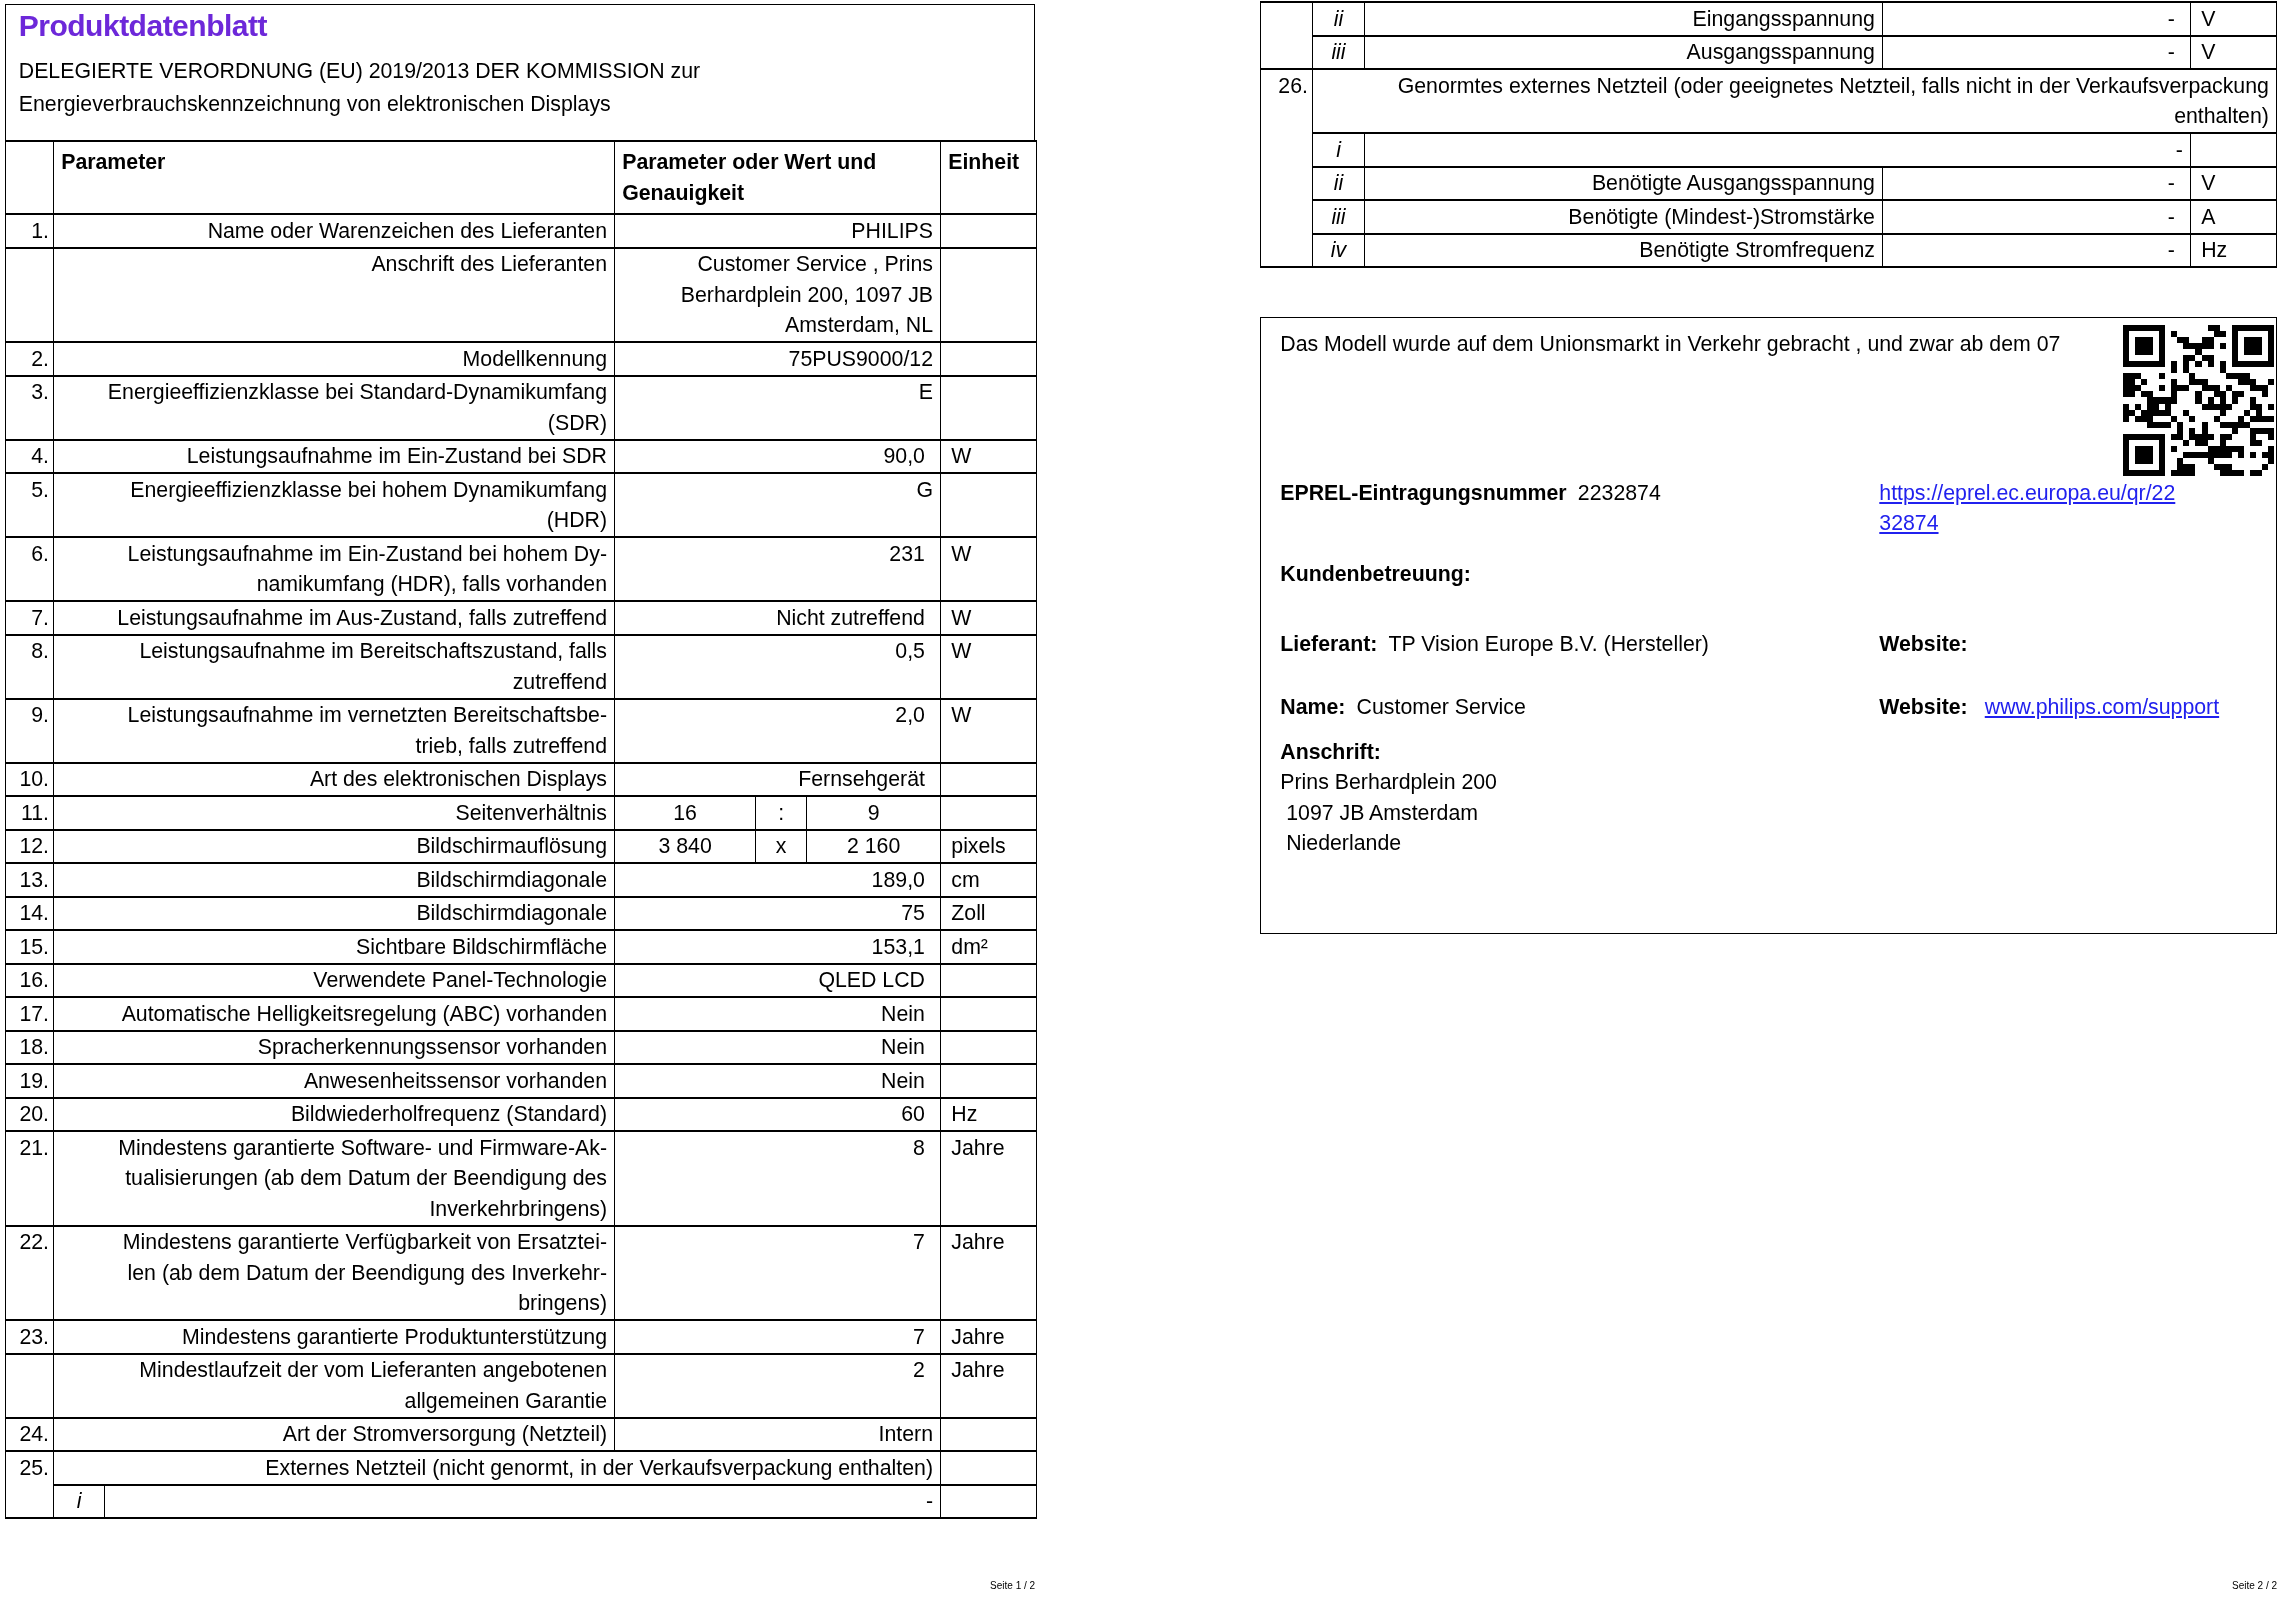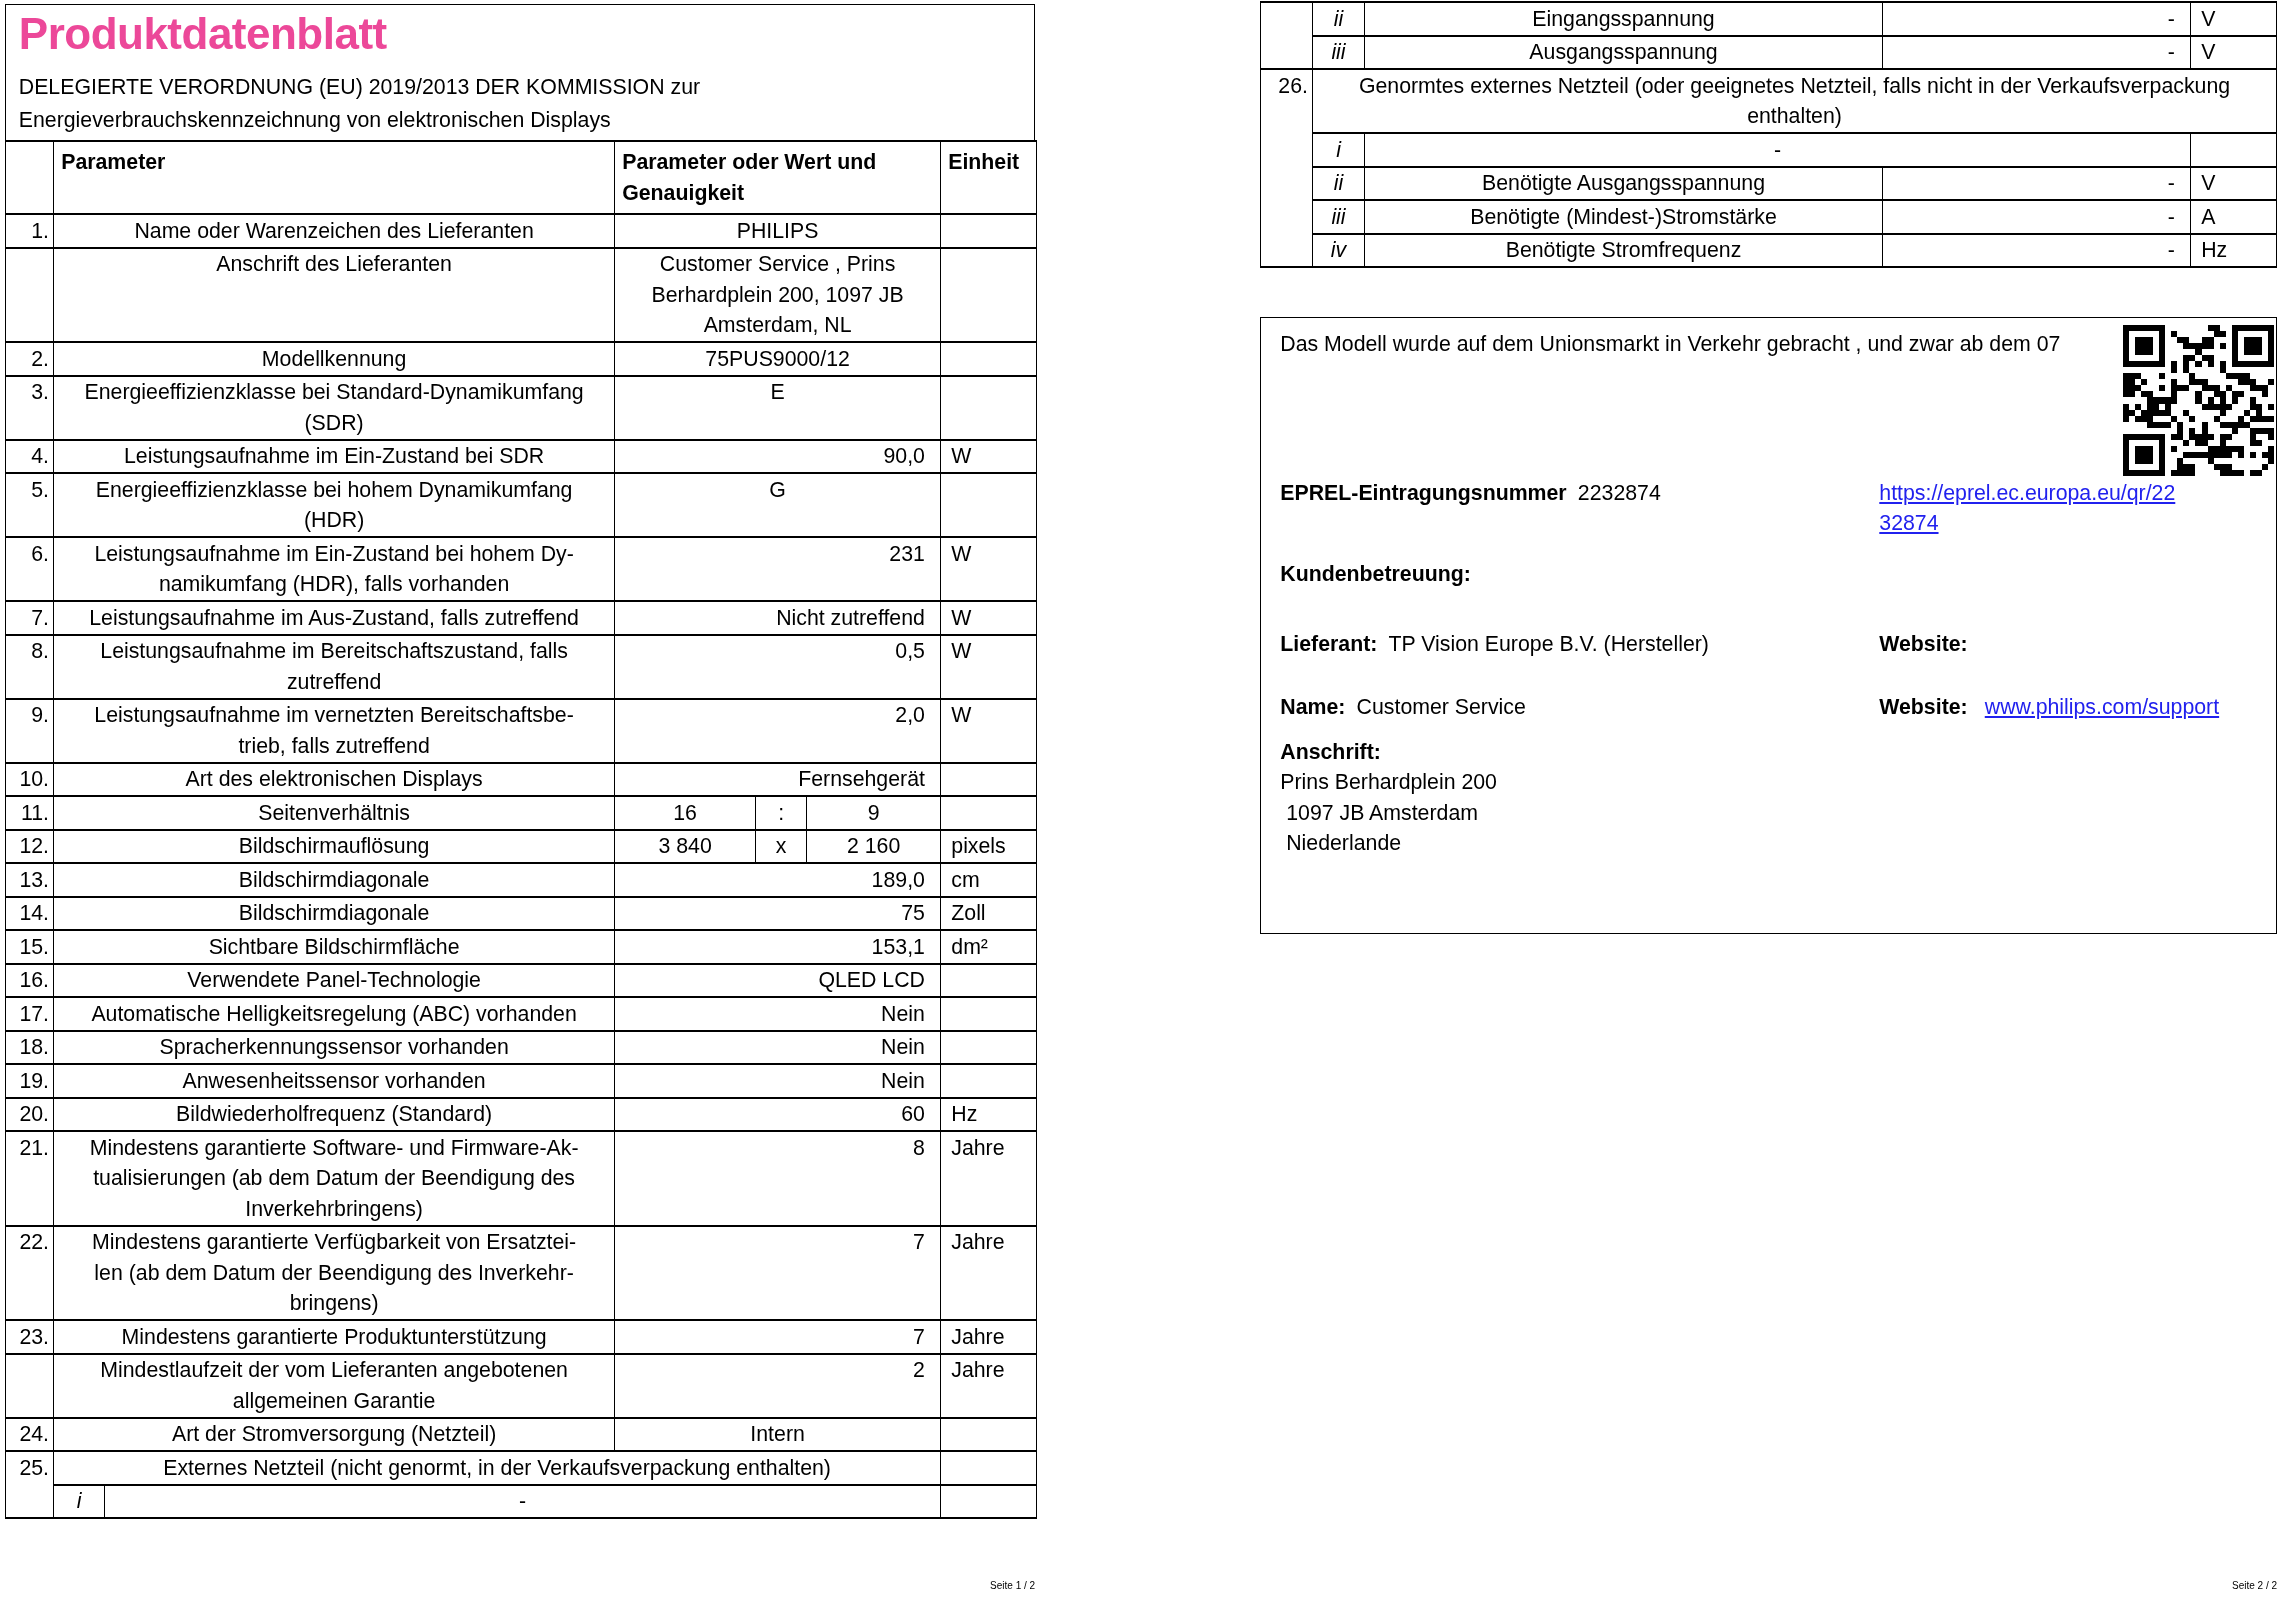--- a/index.html
+++ b/index.html
@@ -8,35 +8,35 @@
     overflow:hidden; color:#000;
     font-family:"Liberation Sans", sans-serif;
   }
   
   .page1 { position:absolute; left:5.1px; top:4.1px; width:1030px; }
   .titlebox {
     box-sizing:border-box; width:1030px; height:136px;
     border:1.5px solid #000; border-bottom:none;
     padding:4.1px 0 0 12.7px; overflow:hidden;
   }
-  .doc-title { margin:0; font-size:44px; font-weight:bold; color:#ec4899; letter-spacing:-0.5px; }
+  .doc-title { margin:0; font-size:30px; font-weight:bold; color:#6d28d9; letter-spacing:-0.5px; }
   .doc-subtitle { margin-top:12.2px; font-size:21.3px; line-height:32.5px; white-space:pre-line; }
   table { border-collapse:collapse; table-layout:fixed; }
   .t1 { width:1030px; }
   .t2 { width:1017px;border-radius:6px; }
   td, th {
     border:1.5px solid #000; border-top-width:2px; border-bottom-width:2px;
     vertical-align:top; font-size:21.3px; line-height:30.5px;
     padding:0.5px 7.1px; white-space:pre-line; overflow:hidden;
   }
   th { text-align:left; font-weight:bold; padding-top:5.1px; padding-bottom:5.1px; }
   td.num { text-align:right; padding-right:4.1px; }
   td.subnum { text-align:center; font-style:italic; }
   td.val-right { text-align:right; padding-right:15.2px; }
-  td.val-left { text-align:center; }
+  td.val-left { text-align:right; }
   td.split { text-align:center; }
   td.unit { padding-left:10.2px; }
   
   .page2 { position:absolute; left:1260px; top:1px; width:1017px; }
   .infobox {
     position:absolute; left:0; top:316px; box-sizing:border-box;
     width:1017px; height:617px; border:1.5px solid #000;
     font-size:21.3px; line-height:30.5px; overflow:hidden;
   }
   .ib-intro {

